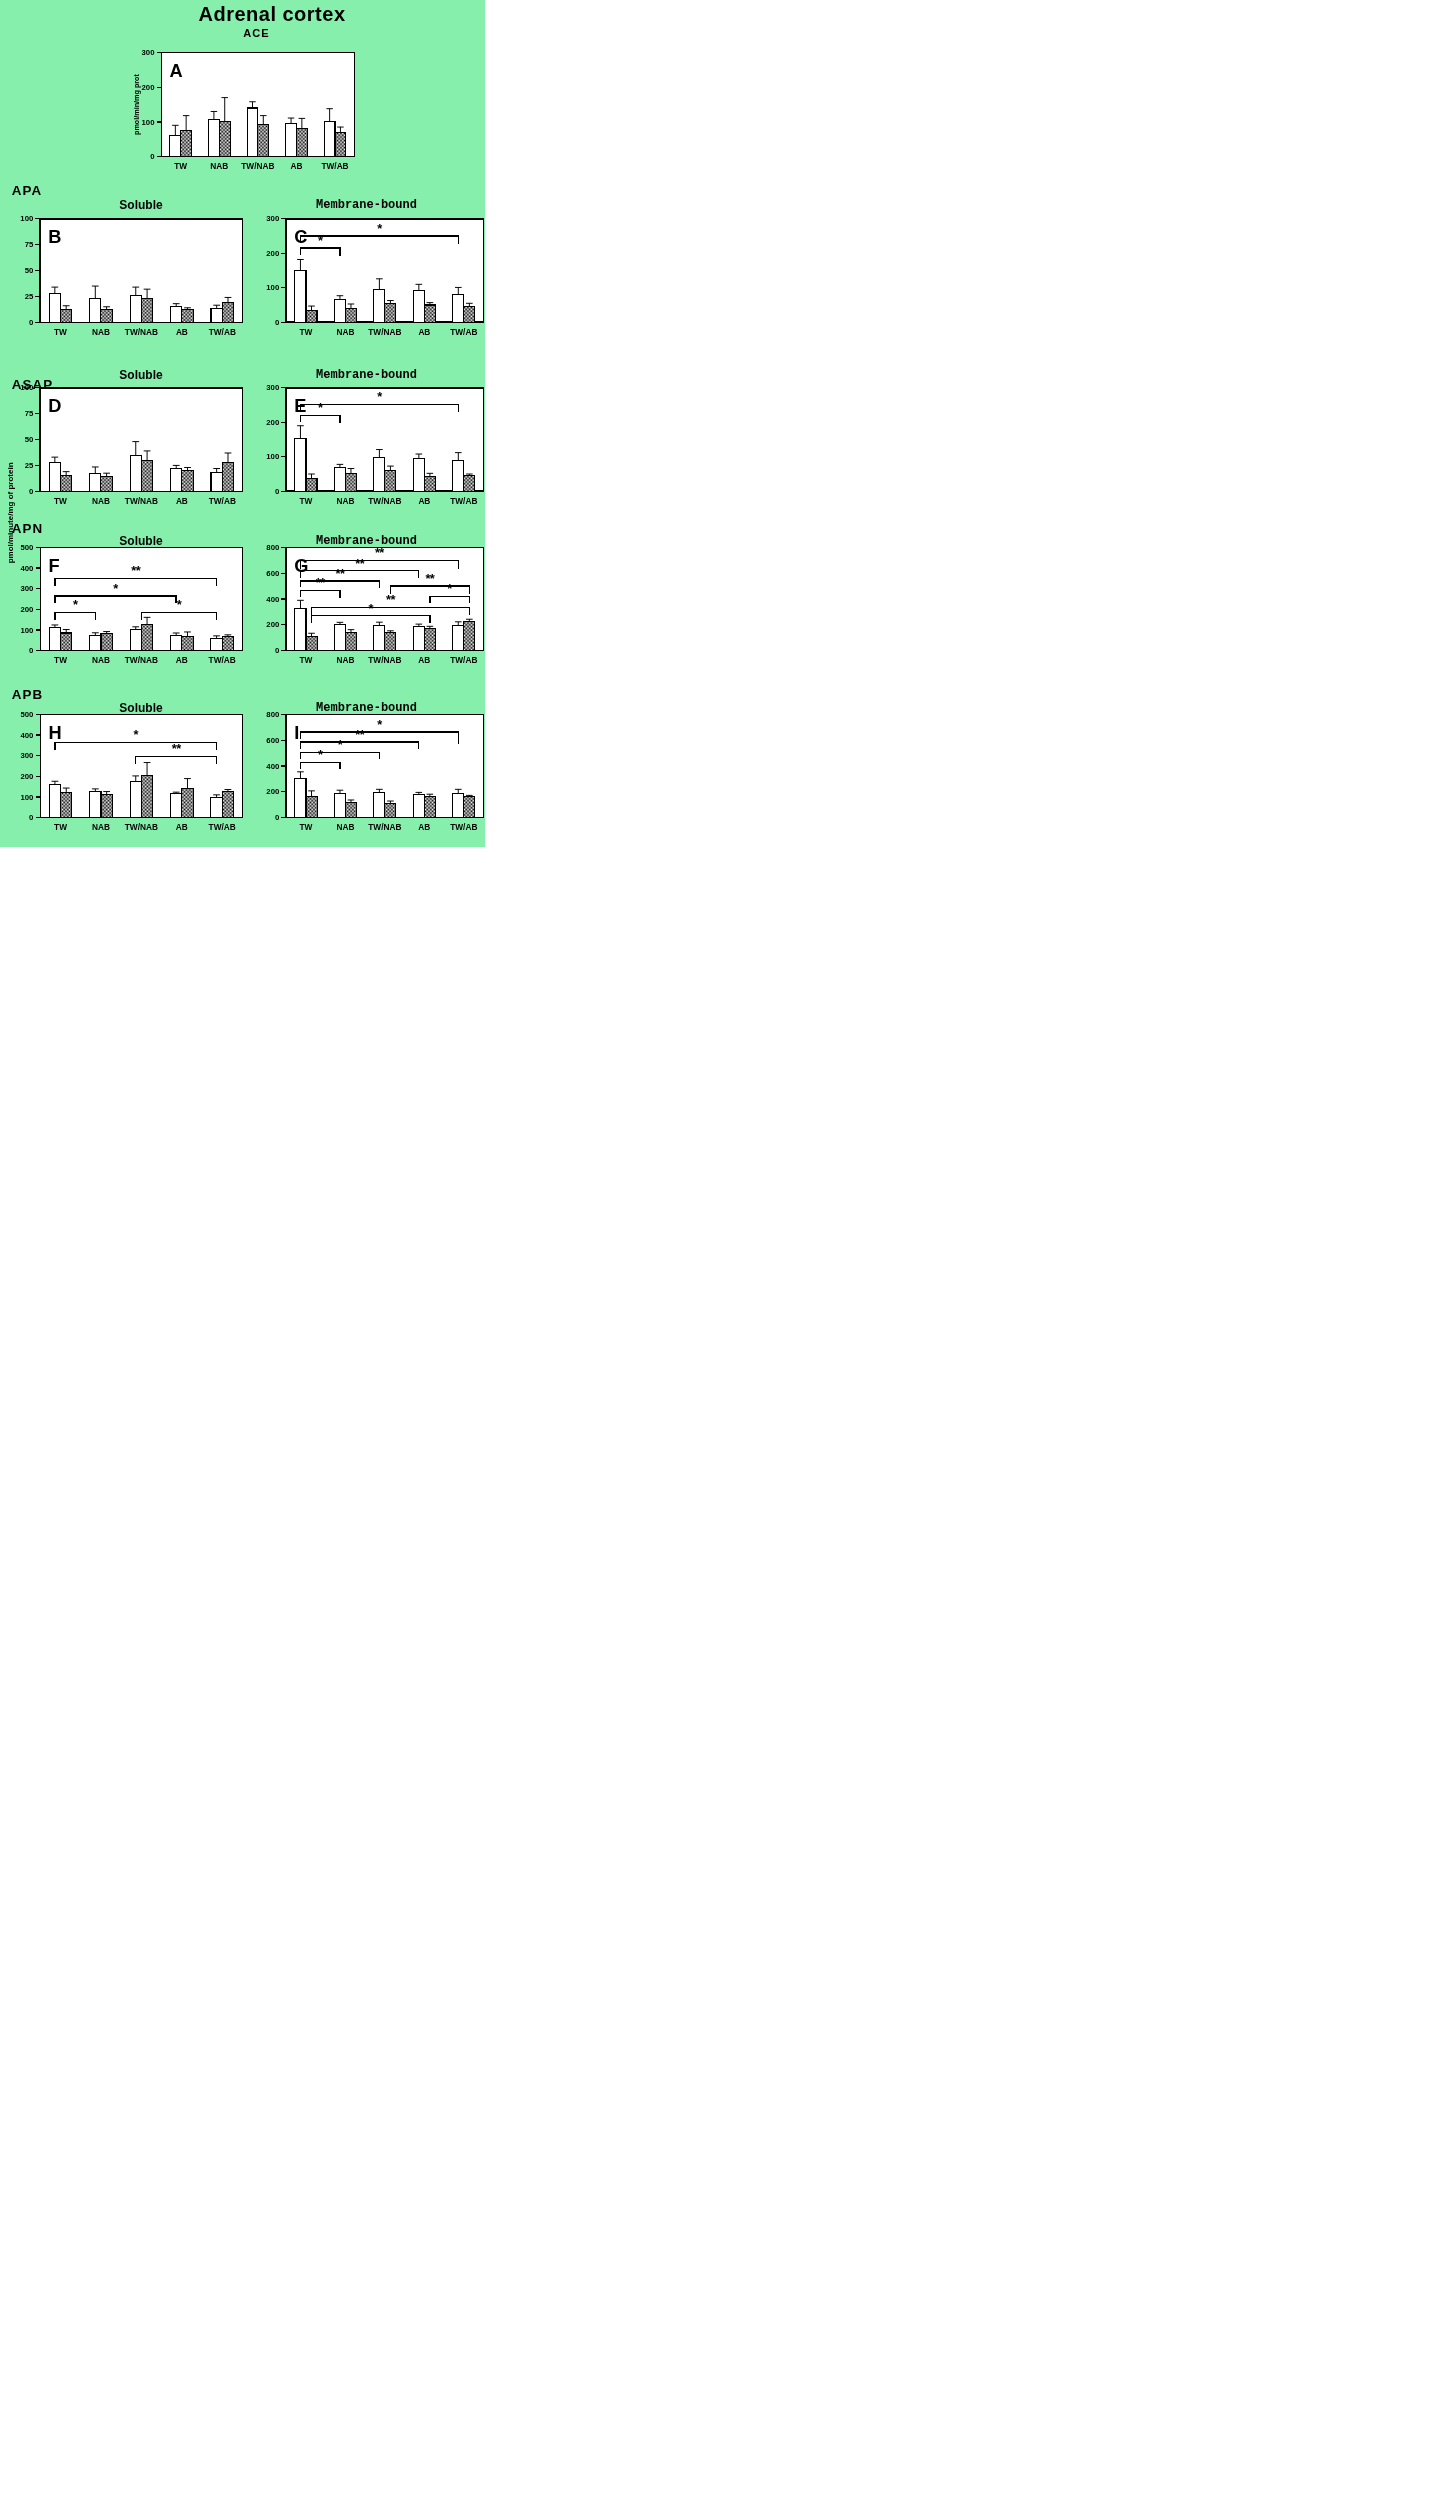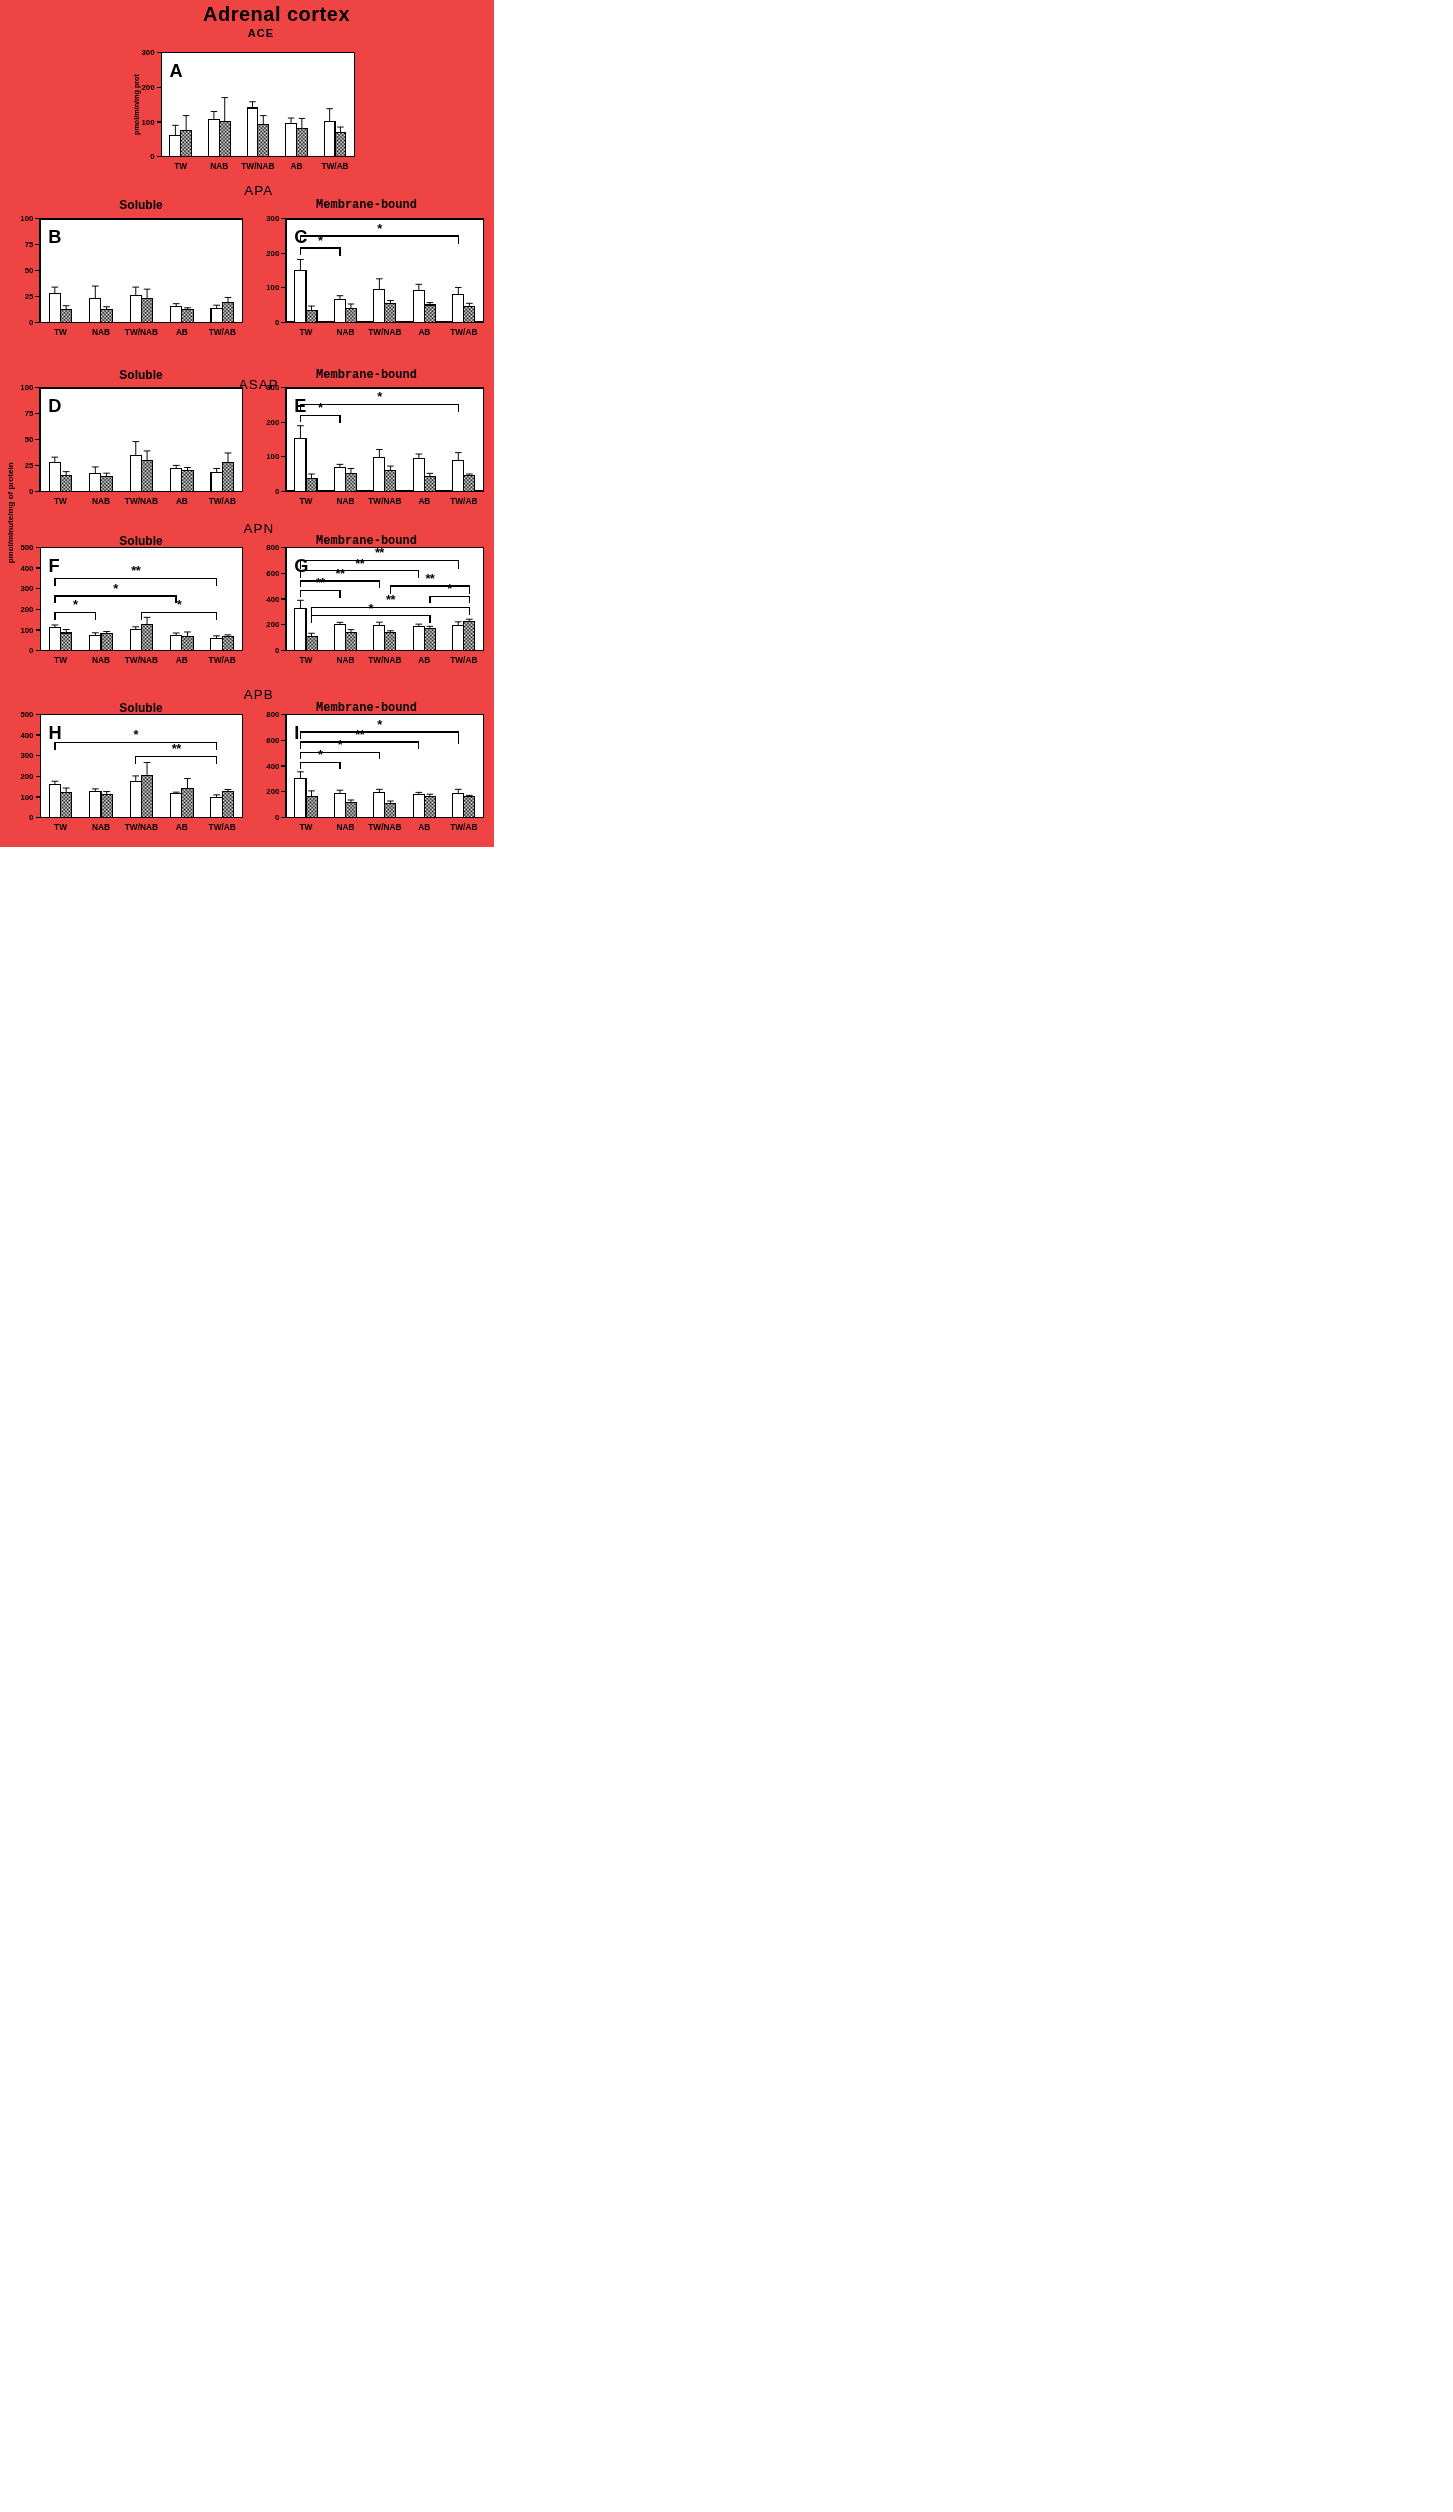--- a/index.html
+++ b/index.html
@@ -1,39 +1,38 @@
 <!DOCTYPE html>
 <html style="font-size:8.6px"><head>
 <meta charset="utf-8">
 <style>
   html,body{margin:0;padding:0;background:#fff;}
   .page{
     position:relative;
     width:485px;
     height:847px;
-    background:#ef4444;
+    background:#86efac;
     font-family:"Liberation Sans", sans-serif;
     color:#000;
     overflow:hidden;
-    padding-left:9px;
   }
   .fig-title{
     position:absolute; top:3.2px; left:0; width:100%;
     text-align:center; transform:translateX(29.5px);
     font-size:20px; font-weight:bold; letter-spacing:0.5px;
   }
   .ace-title{
     position:absolute; top:27px; left:0; width:100%;
     text-align:center; transform:translateX(14px);
     font-size:11px; font-weight:bold; letter-spacing:1.1px;
   }
   .section-heading{
     position:absolute; left:0; width:100%;
-    text-align:center; transform:translateX(11.8px);
-    font-size:13.4px; font-weight:normal; letter-spacing:1.1px;
+    text-align:left; transform:translateX(11.8px);
+    font-size:13.4px; font-weight:bold; letter-spacing:1.1px;
   }
   .col-heading{
     position:absolute; text-align:center;
     font-size:12px; font-weight:bold;
   }
   .col-left{left:40px; width:202px;}
   .col-right{left:268px; width:197px;font-family:Liberation Mono, monospace;}
   .global-ylabel{
     position:absolute; left:-85px; top:507px;
     width:193px; height:11.8px; text-align:center;

